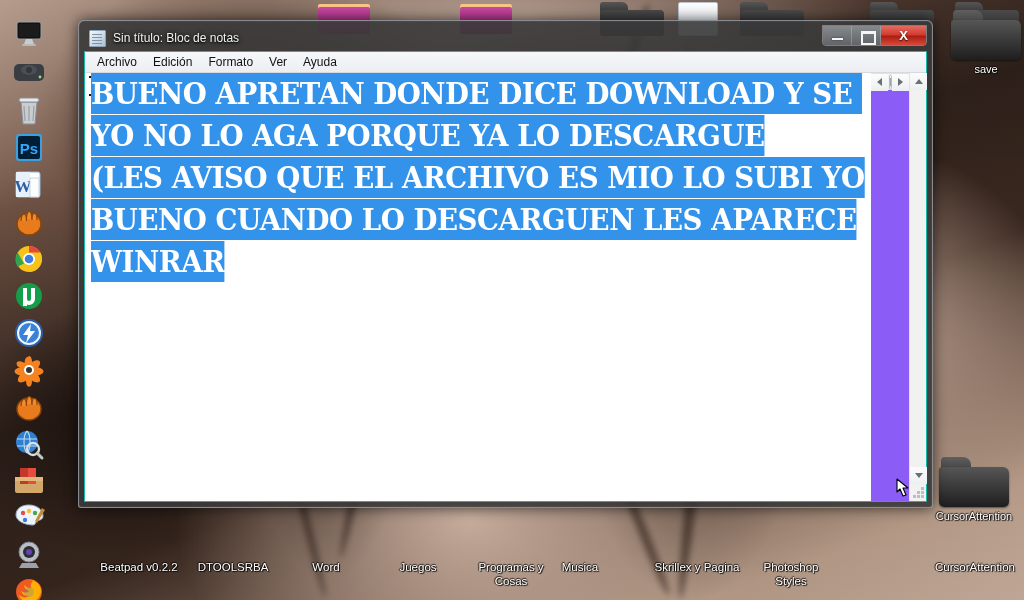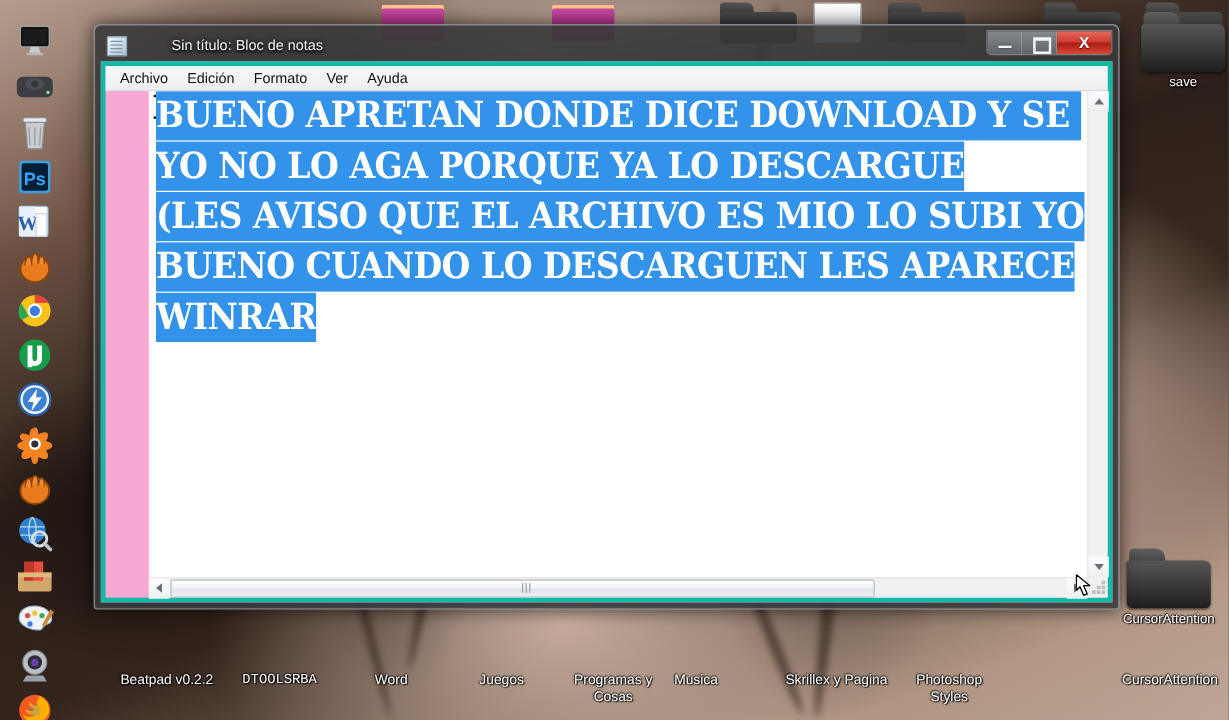--- a/index.html
+++ b/index.html
@@ -126,21 +126,21 @@
     left: 78px; top: 20px; width: 855px; height: 488px;
     background: rgba(58,58,58,0.90);
     border: 1px solid rgba(150,155,160,0.85);
     border-radius: 6px 6px 3px 3px;
     box-shadow: 0 0 14px rgba(0,0,0,0.65), inset 0 0 1px rgba(255,255,255,0.45);
     padding: 4px 5px 5px 5px;
   }
 
   #titlebar {
     height: 26px; position: relative;
-    display: flex; align-items: center; gap: 30px;
+    display: flex; align-items: center;
   }
   #np-icon {
     width: 17px; height: 17px; margin-left: 5px; margin-right: 7px;
     background: linear-gradient(to bottom right, #f2f6fa 0%, #cddbe8 55%, #a9bed2 100%);
     border: 1px solid #8fa4b8; border-radius: 1px;
     position: relative; flex: none;
   }
   #np-icon::before {
     content:""; position:absolute; left:2px; top:3px; width:10px; height:1px;
     background:#7f94a8; box-shadow: 0 3px 0 #7f94a8, 0 6px 0 #7f94a8, 0 9px 0 #7f94a8;
@@ -170,39 +170,39 @@
     border:2px solid #f4f5f6; border-top-width:3px;
   }
   .wc.close .xglyph {
     position:absolute; inset:0; display:flex; align-items:center; justify-content:center;
     color:#fff; font-size:13px; font-weight:bold; font-family:"Liberation Sans", sans-serif;
     text-shadow: 0 1px 1px rgba(0,0,0,0.65);
   }
 
   #clientarea {
     position: absolute; left: 5px; right: 5px; top: 30px; bottom: 5px;
-    background: #f9a8d4;
-    border: 4px solid #14b8a6;
+    background: #8b5cf6;
+    border: 1px solid #14b8a6;
     display: flex; flex-direction: column;
   }
 
   #menubar {
     height: 21px; flex: none;
     background: linear-gradient(to bottom, #f7f8fa, #eceef1);
     border-bottom: 1px solid #d6dade;
     display: flex; align-items: center;
     padding-left: 4px;
   }
   .menu-item {
     font-size: 12px; color: #111;
     padding: 2px 8px; cursor: default; white-space: nowrap;
   }
 
   #editwrap { flex: 1; display: flex; min-height: 0; }
-  #editcol { flex: 1; display: flex; flex-direction: column; min-width: 0; padding-left: 36px; }
+  #editcol { flex: 1; display: flex; min-width: 0; }
 
   #textarea-region {
     flex: 1; position: relative; overflow: hidden;
     background: #fff;
     padding-left: 6px;
   }
   #caret {
     position: absolute; left: 7px; top: 3px; width: 2px; height: 20px;
     background: #111;
   }
@@ -465,21 +465,21 @@
 <div class="desk-folder" style="left:926px; top:455px;">
   <div class="ficon">
       <div class="tab"></div>
       <div class="body"></div>
     </div>
   <div class="desk-label">CursorAttention</div>
 </div>
 
 <div id="bottom-labels">
   <div class="blabel" style="left:92px;  top:0; width:94px;">Beatpad v0.2.2</div>
-  <div class="blabel" style="left:186px; top:0; width:94px;font-family:Liberation Mono, monospace;">DTOOLSRBA</div>
+  <div class="blabel" style="left:186px; top:0; width:94px;">DTOOLSRBA</div>
   <div class="blabel" style="left:286px; top:0; width:80px;">Word</div>
   <div class="blabel" style="left:380px; top:0; width:76px;">Juegos</div>
   <div class="blabel" style="left:466px; top:0; width:90px; white-space:pre-line;">Programas y
 Cosas</div>
   <div class="blabel" style="left:544px; top:0; width:72px;">Musica</div>
   <div class="blabel" style="left:632px; top:0; width:130px;">Skrillex y Pagina</div>
   <div class="blabel" style="left:748px; top:0; width:86px; white-space:pre-line;">Photoshop
 Styles</div>
   <div class="blabel" style="left:926px; top:0; width:98px;">CursorAttention</div>
 </div>

